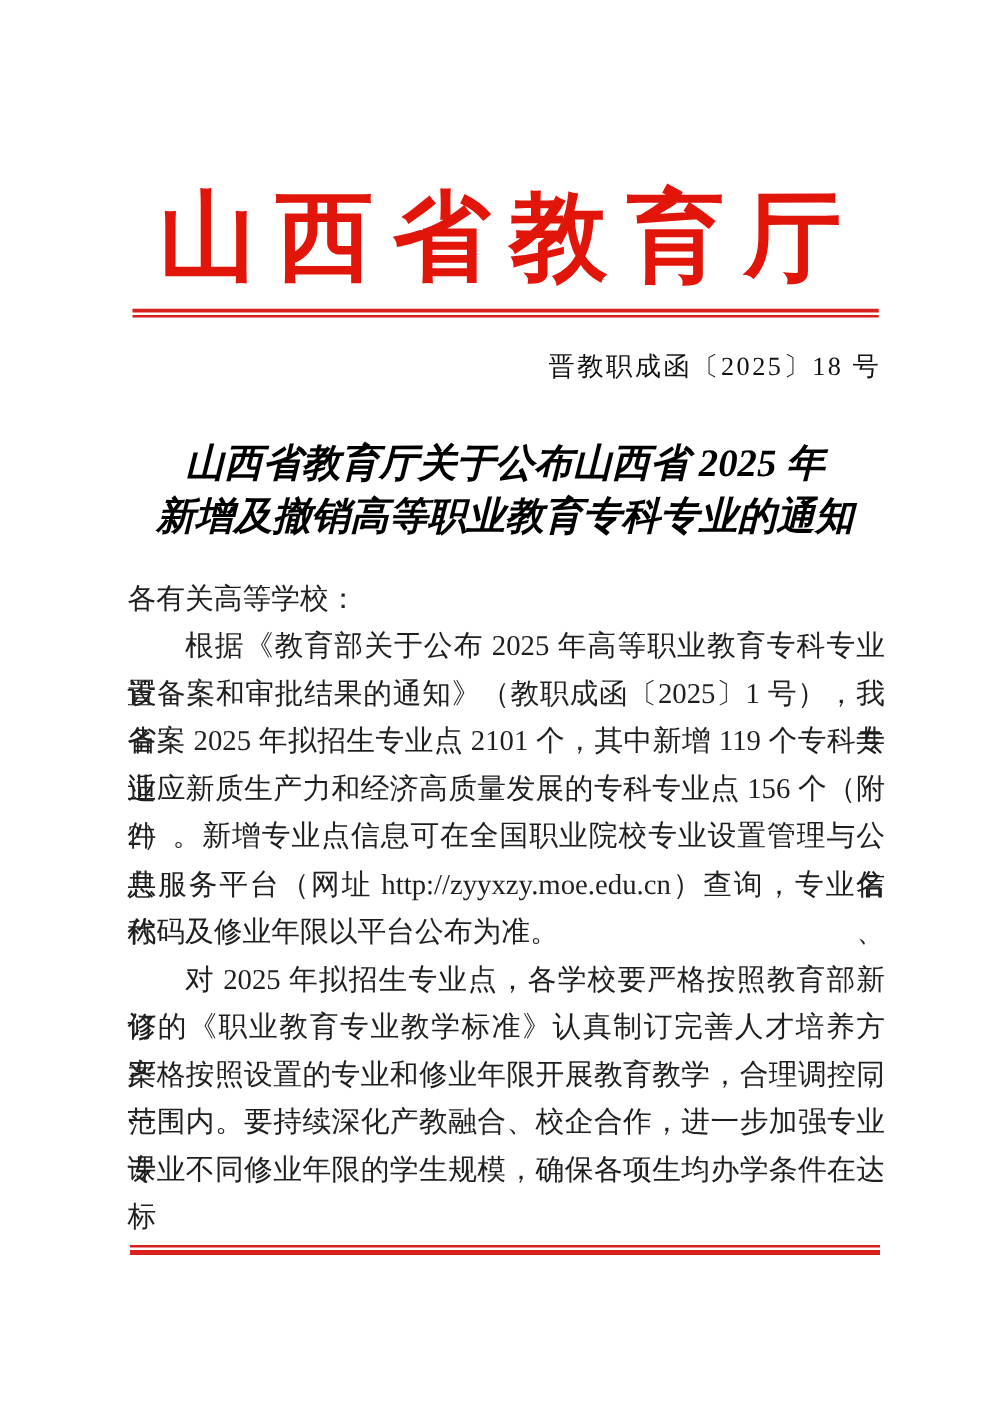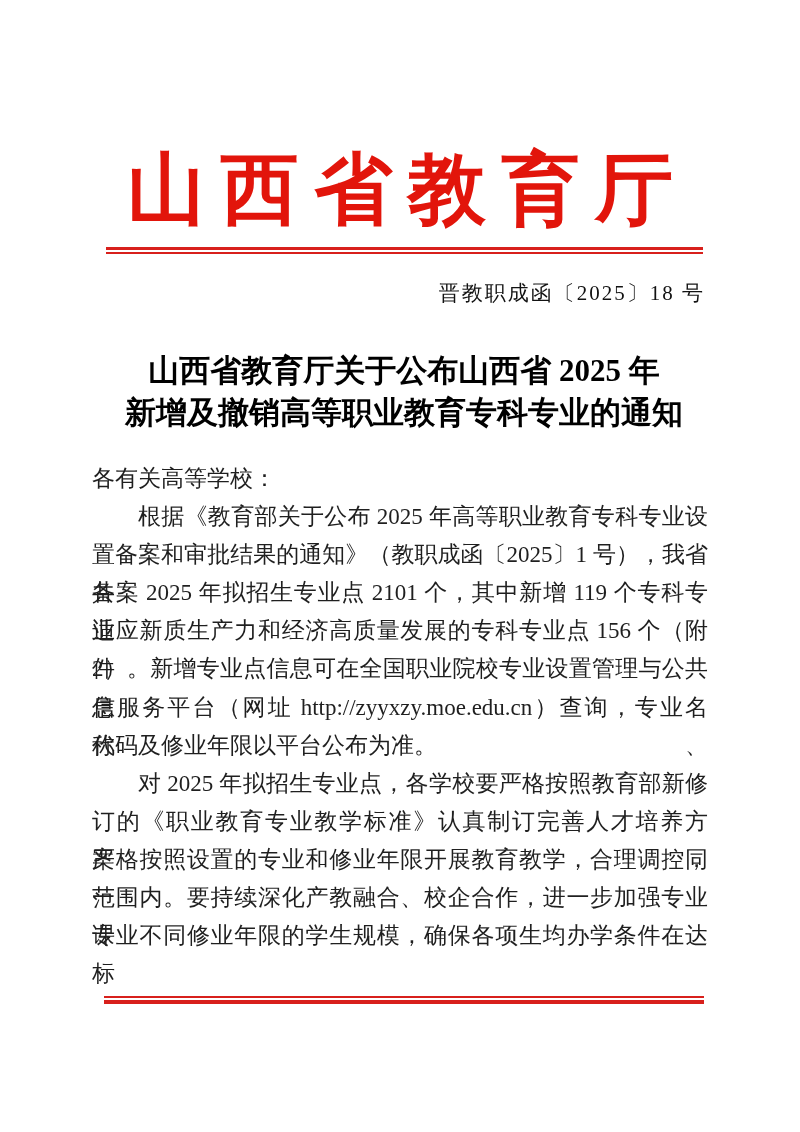--- a/index.html
+++ b/index.html
@@ -69,26 +69,27 @@
     position: absolute;
     top: 350px;
     left: 100px;
     right: 92px;
     margin: 0;
     text-align: center;
     font-size: 31px;
     line-height: 42px;
     font-weight: bold;
     color: #000000;
+    font-style: italic;
   }
   
   .body-block {
     position: absolute;
     top: 460px;
-    left: 92px;
+    left: 102px;
     right: 92px;
     font-size: 23px;
     color: #1f1f1f;
   }
   .body-line {
     height: 38.1px;
     line-height: 38.1px;
     white-space: nowrap;
   }
   .body-line.j {

